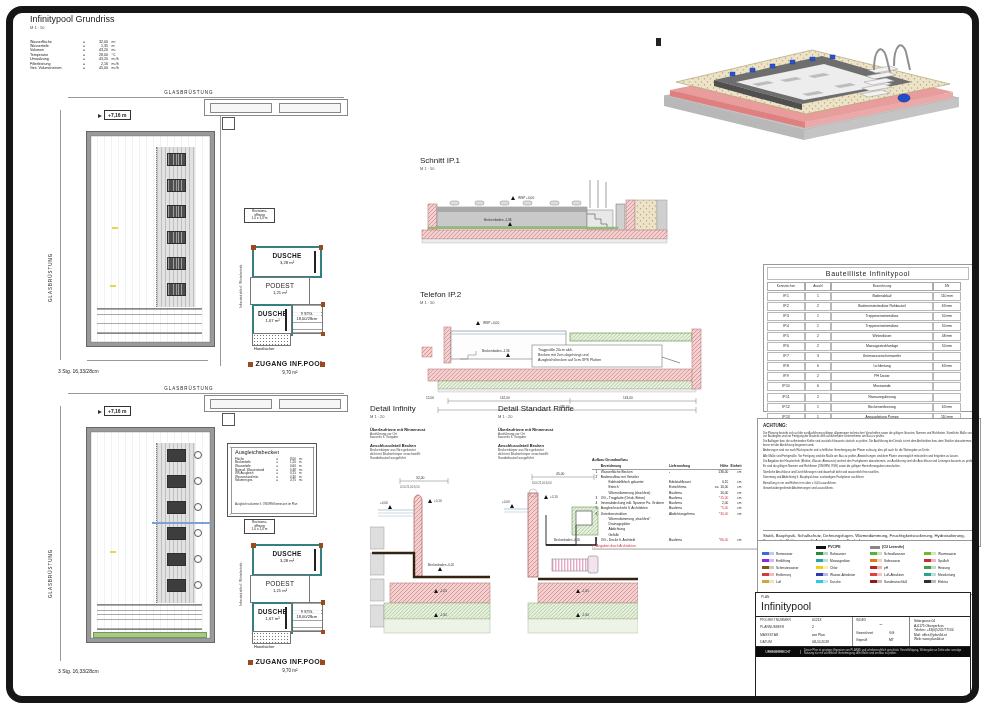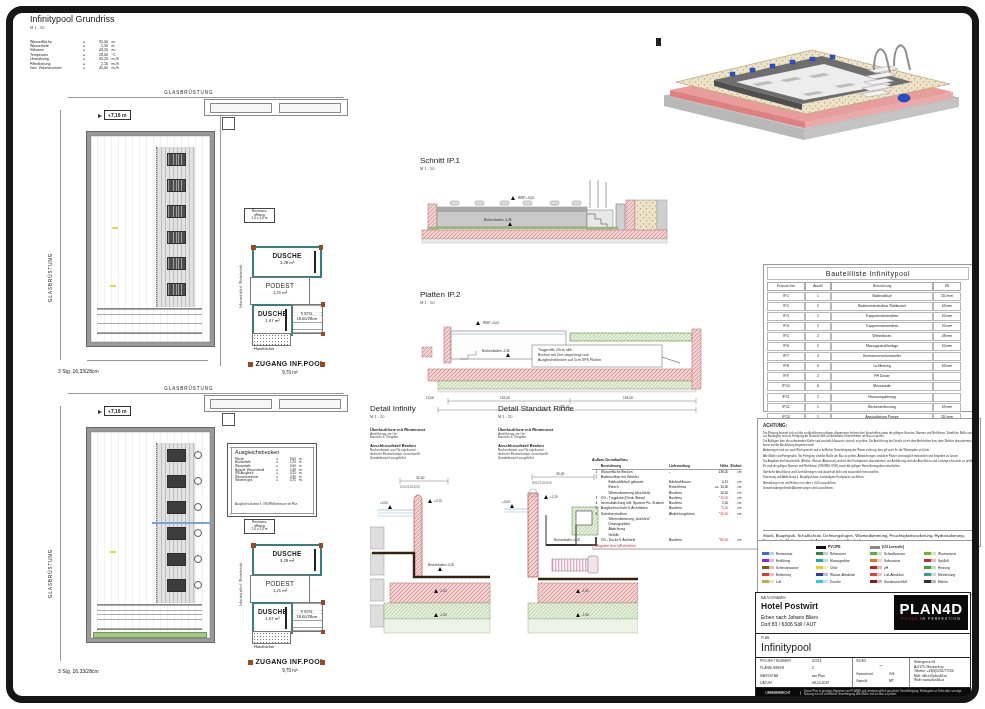--- a/index.html
+++ b/index.html
@@ -428,21 +428,21 @@
       <rect x="2" y="56" width="245" height="9" fill="url(#ppink)" stroke="#b97f7f" stroke-width="0.6"></rect>
       <rect x="2" y="65" width="245" height="4" fill="#ececec" stroke="#aaa" stroke-width="0.4"></rect>
       <polygon points="93,22 95,26 91,26" fill="#111"></polygon>
       <text x="98" y="25" font-size="3.2" fill="#333">WSP +0,00</text>
       <polygon points="90,48 92,52 88,52" fill="#111"></polygon>
       <text x="64" y="47" font-size="3.2" fill="#333">Beckenboden -1,36</text>
     </svg>
   </div>
 
   <div class="abs" style="left:420px;top:290px;width:290px">
-    <div class="sec-title">Platten IP.2</div>
+    <div class="sec-title">Telefon IP.2</div>
     <div class="sec-scale">M 1 : 50</div>
     <svg width="290" height="110" viewBox="0 0 290 110" style="margin-top:2px">
       <rect x="2" y="40" width="10" height="10" fill="url(#ppink)" stroke="#b97f7f" stroke-width="0.5"></rect>
       <rect x="24" y="20" width="7" height="36" fill="url(#ppink)" stroke="#b97f7f" stroke-width="0.6"></rect>
       <rect x="31" y="24" width="115" height="28" fill="#fdfdfd" stroke="#777" stroke-width="0.6"></rect>
       <line x1="31" y1="27" x2="146" y2="27" stroke="#9ab4c8" stroke-width="0.7"></line>
       <path d="M40 52 h8 v-4 h8 v-4" fill="none" stroke="#888" stroke-width="0.6"></path>
       <rect x="150" y="26" width="122" height="8" fill="url(#pgreen)" stroke="#6a9a55" stroke-width="0.7"></rect>
       <rect x="112" y="38" width="130" height="22" fill="#fff" stroke="#777" stroke-width="0.6"></rect>
       <text x="118" y="44" font-size="3.6" fill="#333">Tragprofile 20cm abh.</text>
@@ -886,30 +886,20 @@
           <span class="lb">Messleitung</span>
         </div>
         <div class="lg-item">
           <span class="sw" style="background:linear-gradient(90deg, #303030 0 7px, #30303055 7px 12px)"></span>
           <span class="lb">Elektro</span>
         </div>
       </div>
     </div>
 
   <div class="tblock abs" style="left:755px;top:592px;width:214px;height:104px">
-    <div class="tb-row1">
-      <div class="tb-bvh">BAUVORHABEN</div>
-      <div class="tb-client">Hotel Postwirt</div>
-      <div class="tb-l2">Erben nach Johann Bliem</div>
-      <div class="tb-l3">Dorf 83 / 6306 Söll / AUT</div>
-      <div class="logo">
-        <div class="big">PLAN4D</div>
-        <div class="sub"><span class="r">POOLS</span><span> IN PERFEKTION</span></div>
-      </div>
-    </div>
     <div class="tb-row2">
       <div class="tb-plan-lbl">PLAN</div>
       <div class="tb-plan-name">Infinitypool</div>
     </div>
     <div class="tb-row3">
       <div class="f-grid">
         <div class="fl">PROJEKTNUMMER</div>
         <div>01213</div>
         <div class="fl">PLANNUMMER</div>
         <div>2</div>

